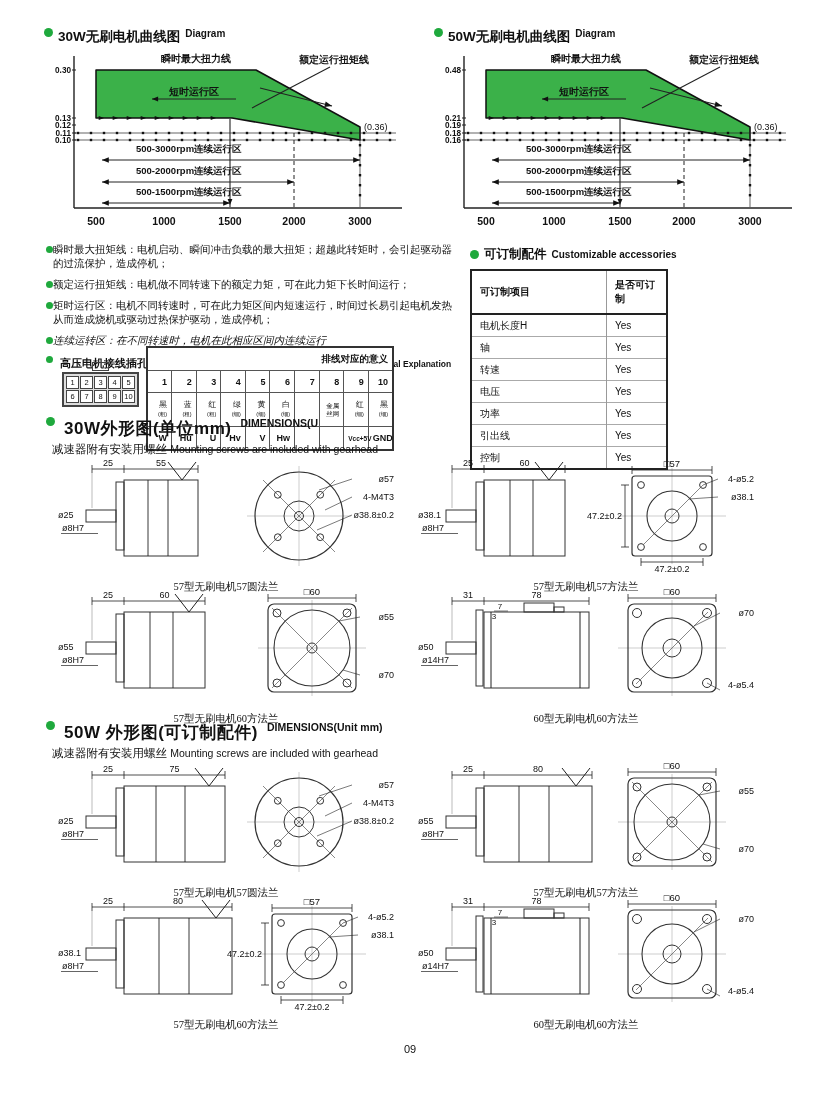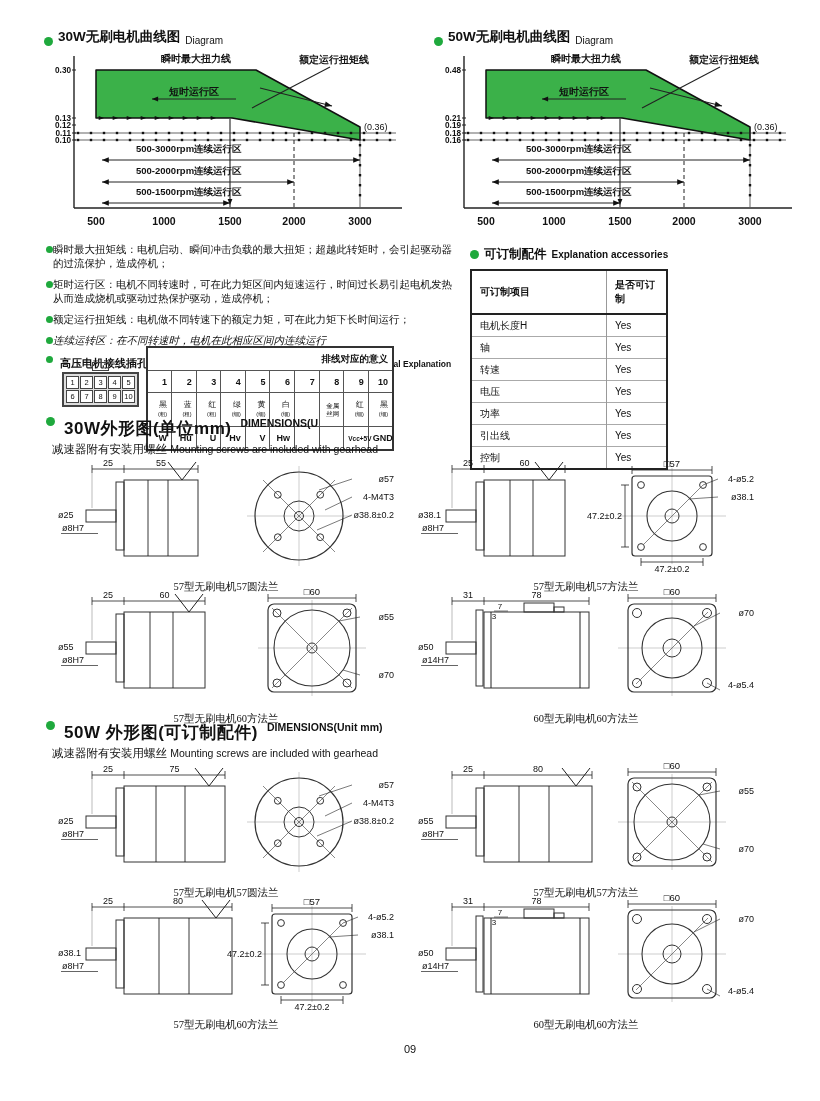--- a/index.html
+++ b/index.html
@@ -3,23 +3,23 @@
 <meta charset="utf-8">
 <style>
   html,body{margin:0;padding:0;background:#fff;}
   .page{position:relative;width:820px;height:1101px;background:#ffffff;overflow:hidden;
         font-family:"Liberation Sans","DejaVu Sans",sans-serif;color:#111;}
   .abs{position:absolute;}
   svg text{font-family:"Liberation Sans","DejaVu Sans",sans-serif;}
   .dot{width:9px;height:9px;border-radius:50%;display:inline-block;flex:none;background:#1fa93d;}
   .dot.sm{width:7px;height:7px;}
   .chart-block{width:376px;}
-  .chart-title{display:flex;align-items:flex-end;gap:5px;margin-bottom:2px;}
+  .chart-title{display:flex;align-items:flex-start;gap:5px;margin-bottom:2px;}
   .chart-title .cn{font-size:13.5px;font-weight:bold;}
-  .chart-title .en{font-size:10px;font-weight:normal;}
+  .chart-title .en{font-size:10px;font-weight:bold;}
   .bullets{width:410px;}
   .bullet-item{display:flex;margin-bottom:7px;font-size:10.5px;line-height:1.33;}
   .bullet-item .dot.sm{margin-top:3px;}
   .sig-note{display:flex;gap:7px;align-items:baseline;margin-top:2px;}
   .sig-note .dot.sm{align-self:flex-start;margin-top:3px;}
   .sig-note .cn{font-size:11px;font-weight:bold;}
   .sig-note .en{font-size:8.5px;font-weight:bold;}
   .sig-table{border-collapse:collapse;table-layout:fixed;width:248px;border:2px solid #333;background:#fff;}
   .sig-table th,.sig-table td{border:1px solid #555;text-align:right;padding:4px;}
   .sig-cap{font-size:9.5px;font-weight:bold;height:14px;}
@@ -296,25 +296,25 @@
       </svg>
   </div>
 
   <div class="abs bullets" style="left:46px;top:243px;">
     <div class="bullet-item">
       <span class="dot sm" style="background: rgb(31, 169, 61);"></span>
       <span>瞬时最大扭矩线：电机启动、瞬间冲击负载的最大扭矩；超越此转矩时，会引起驱动器的过流保护，造成停机；</span>
     </div>
     <div class="bullet-item">
       <span class="dot sm" style="background: rgb(31, 169, 61);"></span>
-      <span>矩时运行区：电机不同转速时，可在此力矩区间内短速运行，时间过长易引起电机发热从而造成烧机或驱动过热保护驱动，造成停机；</span>
+      <span>额定运行扭矩线：电机做不同转速下的额定力矩，可在此力矩下长时间运行；</span>
     </div>
     <div class="bullet-item">
       <span class="dot sm" style="background: rgb(31, 169, 61);"></span>
-      <span>额定运行扭矩线：电机做不同转速下的额定力矩，可在此力矩下长时间运行；</span>
+      <span>矩时运行区：电机不同转速时，可在此力矩区间内短速运行，时间过长易引起电机发热从而造成烧机或驱动过热保护驱动，造成停机；</span>
     </div>
     <div class="bullet-item" style="margin-bottom:5px;font-style:italic;">
       <span class="dot sm" style="background: rgb(31, 169, 61);"></span>
       <span>连续运转区：在不同转速时，电机在此相应区间内连续运行</span>
     </div>
     <div class="sig-note">
       <span class="dot sm" style="background: rgb(31, 169, 61);"></span>
       <span>
         <span class="cn">高压电机接线插孔信号说明</span>
         <span class="en">High Voltage Wrie Plughole Corresp-onding Signal Explanation</span>
@@ -386,21 +386,21 @@
             <td class="sig-sig">GND</td>
           </tr>
         </tbody>
     </table>
   </div>
 
   <div class="abs" style="left:470px;top:246px;">
     <div class="acc-title">
       <span class="dot" style="background: rgb(31, 169, 61);"></span>
       <span class="cn">可订制配件</span>
-      <span class="en">Explanation accessories</span>
+      <span class="en">Customizable accessories</span>
     </div>
     <table class="acc-table">
       <thead>
         <tr>
           <th style="width:118px;">可订制项目</th>
           <th>是否可订制</th>
         </tr>
       </thead>
       <tbody id="acc-body">
           <tr>

